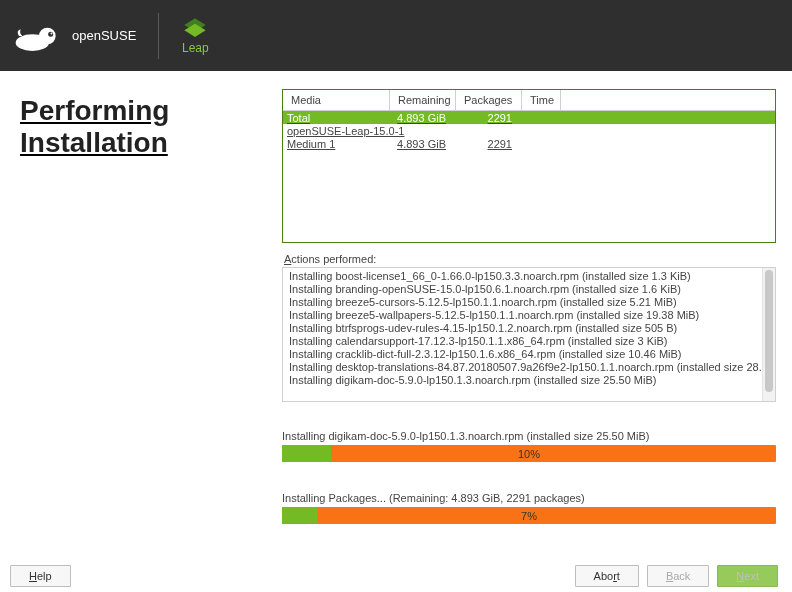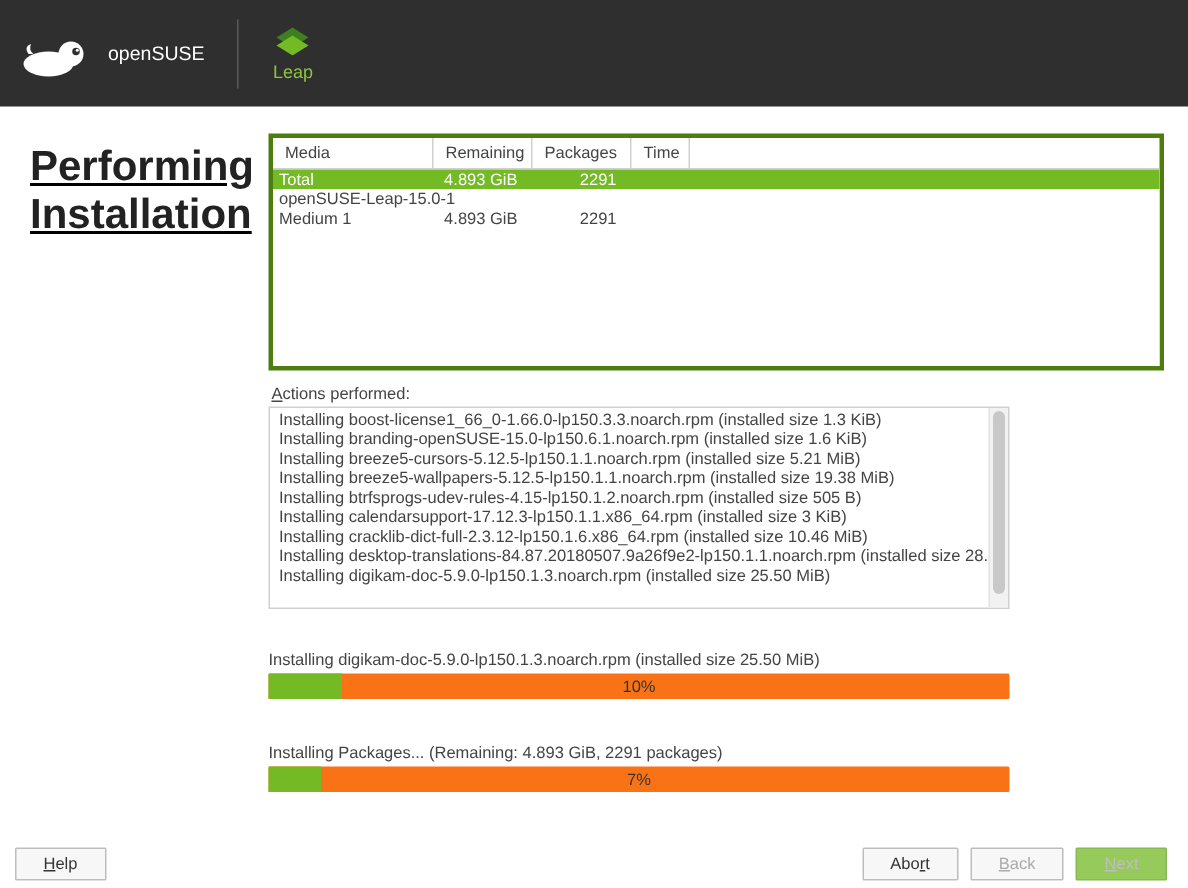--- a/index.html
+++ b/index.html
@@ -10,25 +10,25 @@
 .logo-suse svg { width: 50px; height: 36px; }
 .divider-v { width: 1px; height: 46px; background: #5a5a5a; margin: 0 22px; }
 .logo-leap { display: flex; flex-direction: column; align-items: center; color: #8cc63f; font-size: 12px; }
 .logo-leap svg { width: 28px; height: 20px; margin-bottom: 4px; }
 
 .content { display: flex; height: 489px; }
 .sidebar { width: 283px; padding: 24px 0 0 20px; text-decoration: underline; }
 .sidebar h1 { font-size: 28px; font-weight: 700; color: #222; line-height: 1.15; }
 .main { flex: 1; padding: 18px 16px 0 0; }
 
-.media-table { width: 597px; border: 3px solid #4d7c0f; font-size: 11px; color: #444; }
+.media-table { width: 494px; border: 1px solid #4d7c0f; font-size: 11px; color: #444; }
 .media-table .head { display: grid; grid-template-columns: 107px 66px 66px 39px 1fr; border-bottom: 1px solid #d0d0d0; }
 .media-table .head div { padding: 4px 8px; border-right: 1px solid #d0d0d0; }
 .media-table .head div:last-child { border-right: none; }
-.media-table .body { height: 131px; background: #fff; }
+.media-table .body { height: 131px; background: #fff; text-decoration: underline; }
 .media-table .row { display: grid; grid-template-columns: 107px 66px 66px 39px 1fr; }
 .media-table .row div { padding: 1px 4px 0 4px; white-space: nowrap; }
 .media-table .row.hi { background: #73ba25; color: #fff; }
 .media-table .num { text-align: right; padding-right: 10px !important; }
 
 .section-label { font-size: 11px; color: #444; margin: 10px 0 2px 2px; }
 .section-label .ul { text-decoration: underline; }
 
 .log-box { width: 494px; height: 135px; border: 1px solid #d0d0d0; background: #fff; font-size: 11px; color: #444; padding: 2px 6px; overflow: hidden; position: relative; }
 .log-box .line { white-space: nowrap; line-height: 13px; }

